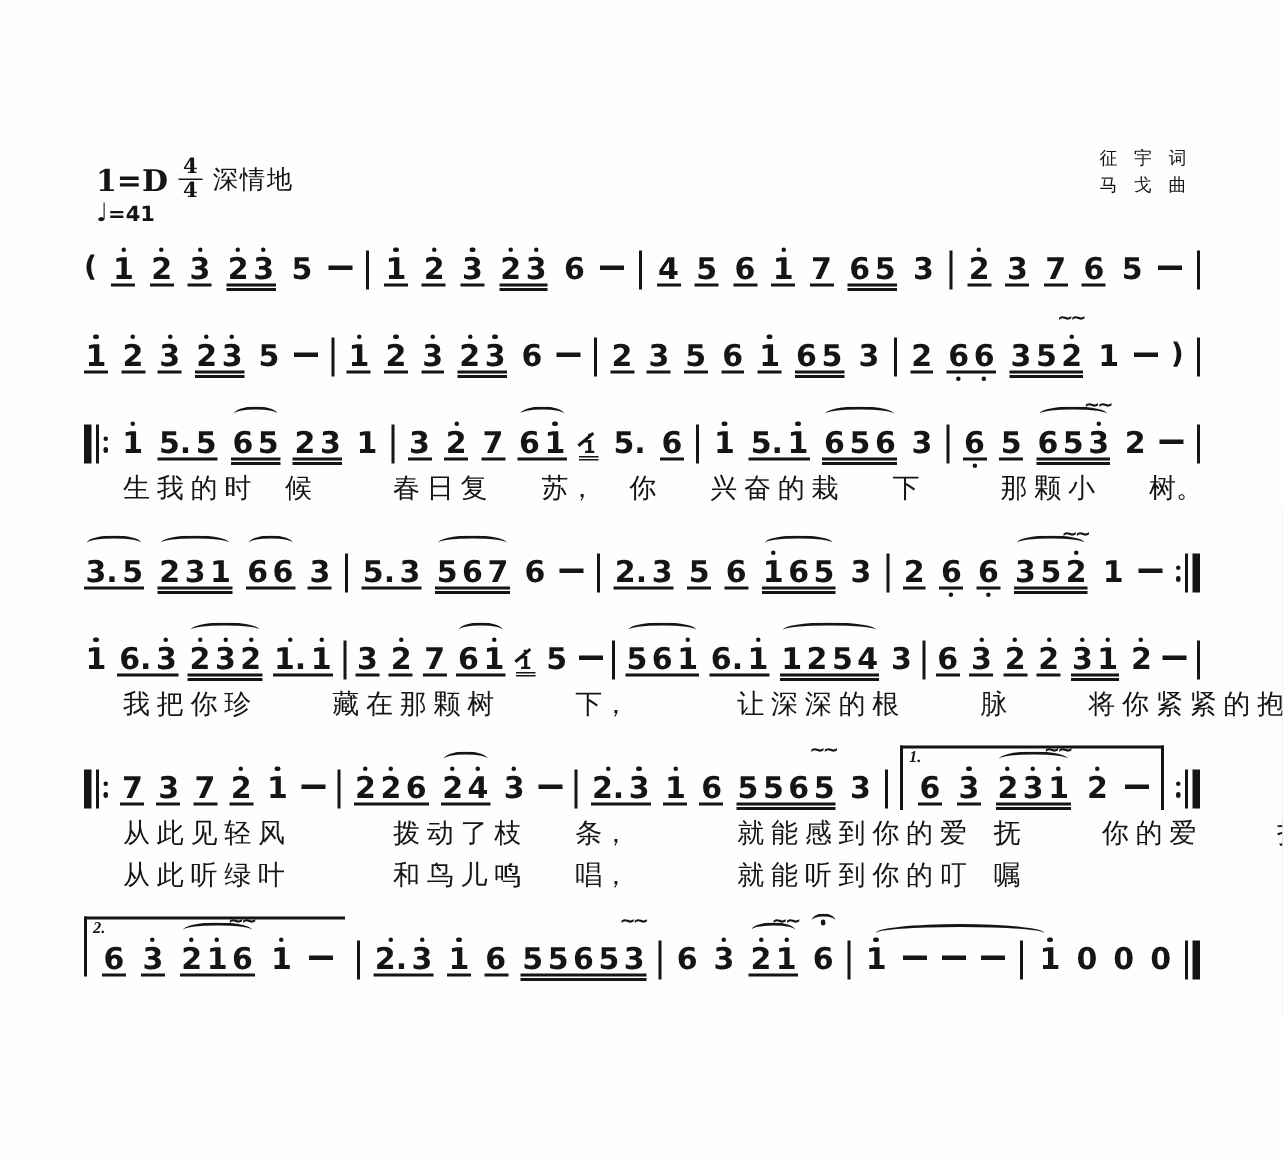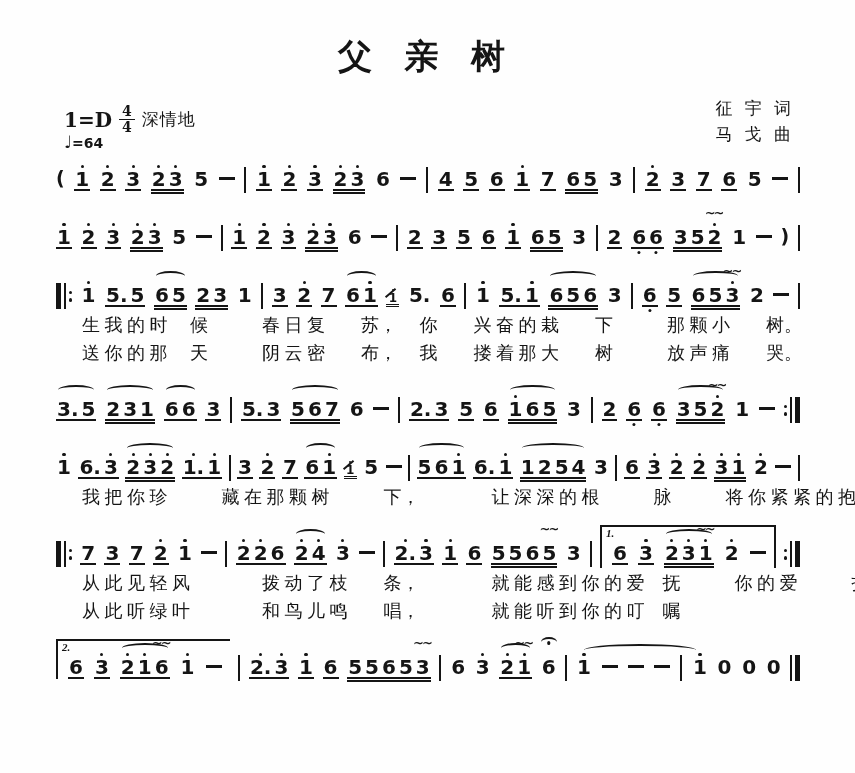--- a/index.html
+++ b/index.html
@@ -1,21 +1,21 @@
 <!DOCTYPE html>
 <html><head>
 <meta charset="utf-8">
 <style>
   html,body{margin:0;padding:0;background:#e8e8e8;}
   .page{position:relative;width:855px;height:773px;background:#fefefe;color:#151515;
         font-family:"Liberation Serif",serif;overflow:hidden;}
   
   .title{text-align:center;padding-top:34px;font-size:34px;font-weight:bold;letter-spacing:12px;}
   .subtitle{text-align:center;margin-top:8px;font-size:18px;letter-spacing:2px;}
-  .credits{position:absolute;top:96px;right:60px;font-size:17px;letter-spacing:4px;line-height:1.5;text-align:left;}
+  .credits{position:absolute;top:96px;right:60px;font-size:12px;letter-spacing:4px;line-height:1.5;text-align:left;}
   .keyrow{position:absolute;top:104px;left:64px;display:flex;align-items:center;column-gap:7px;}
   .key{font-weight:bold;font-size:20px;font-family:"DejaVu Serif",serif;}
   .frac{display:inline-flex;flex-direction:column;align-items:center;}
   .frac b{display:block;font:700 14px/1.1 "DejaVu Serif",serif;padding:0 3px;}
   .frac b:first-child{border-bottom:1.6px solid #151515;}
   .expression{font-size:17px;letter-spacing:1px;}
   .tempo{position:absolute;top:132px;left:64px;font:700 14px "DejaVu Sans",sans-serif;}
   .tempo .qn{font-size:17px;}
   
   .score{position:absolute;top:150px;left:56px;width:744px;}
@@ -60,38 +60,37 @@
   .tiewrap{position:relative;display:inline-flex;align-items:flex-start;column-gap:10px;}
   .tiewrap::before{content:"";position:absolute;left:8px;right:12px;top:-7px;height:10px;
           border-top:2px solid #151515;border-radius:50% 50% 0 0;}
   .lyr{font-size:18px;line-height:25px;white-space:pre;padding-left:26px;margin-top:3px;
        font-family:"Liberation Serif",serif;}
 </style>
 </head>
 <body>
 
 <div class="page">
-  <div class="title">父 亲 树</div>
 
   <div class="credits">
     <div>征 宇 词</div>
     <div>马 戈 曲</div>
   </div>
 
   <div class="keyrow">
     <span class="key">1=D</span>
     <span class="frac">
       <b>4</b>
       <b>4</b>
     </span>
     <span class="expression">深情地</span>
   </div>
 
   <div class="tempo">
-    <span class="qn">♩</span><span>=64</span>
+    <span class="qn">♩</span><span>=41</span>
   </div>
 
   <div class="score" id="score">
       <div class="line">
         <div class="mrow">
           <i class="ptok">(</i>
           <span class="grp u1">
             <span class="beam">
               <span class="nt">
                 <i class="od">
@@ -871,21 +870,20 @@
                   <b class="odot" style="visibility: hidden;"></b>
                 </i>
                 <b class="num">2</b>
               </span>
             </span>
           </span>
           <span class="dash"></span>
           <span class="barv"></span>
         </div>
         <div class="lyr">生 我 的 时　 候　　　春 日 复　　苏，　 你　　兴 奋 的 栽　　下　　　那 颗 小　　树。</div>
-        <div class="lyr">送 你 的 那　 天　　　阴 云 密　　布，　 我　　搂 着 那 大　　树　　　放 声 痛　　哭。</div>
       </div>
       <div class="line">
         <div class="mrow">
           <span class="grp u1 arc">
             <span class="beam">
               <span class="nt">
                 <i class="od">
                   <b class="odot" style="visibility: hidden;"></b>
                 </i>
                 <b class="num">3.</b>

